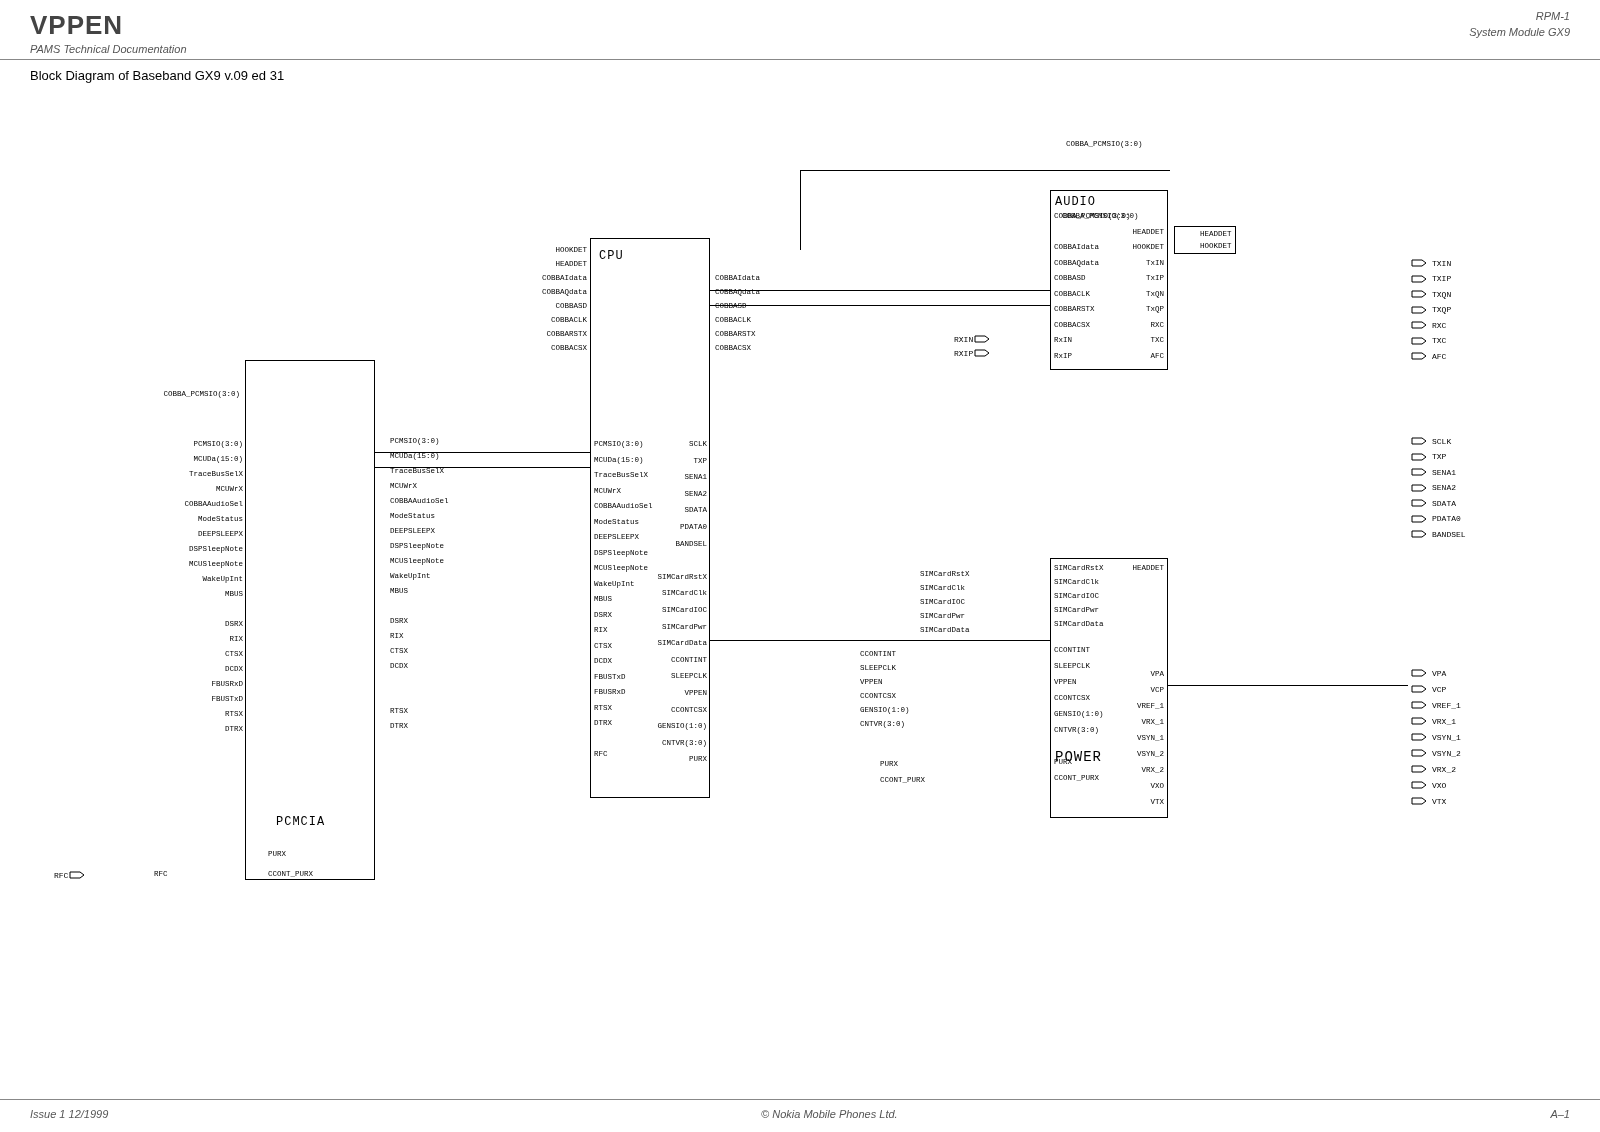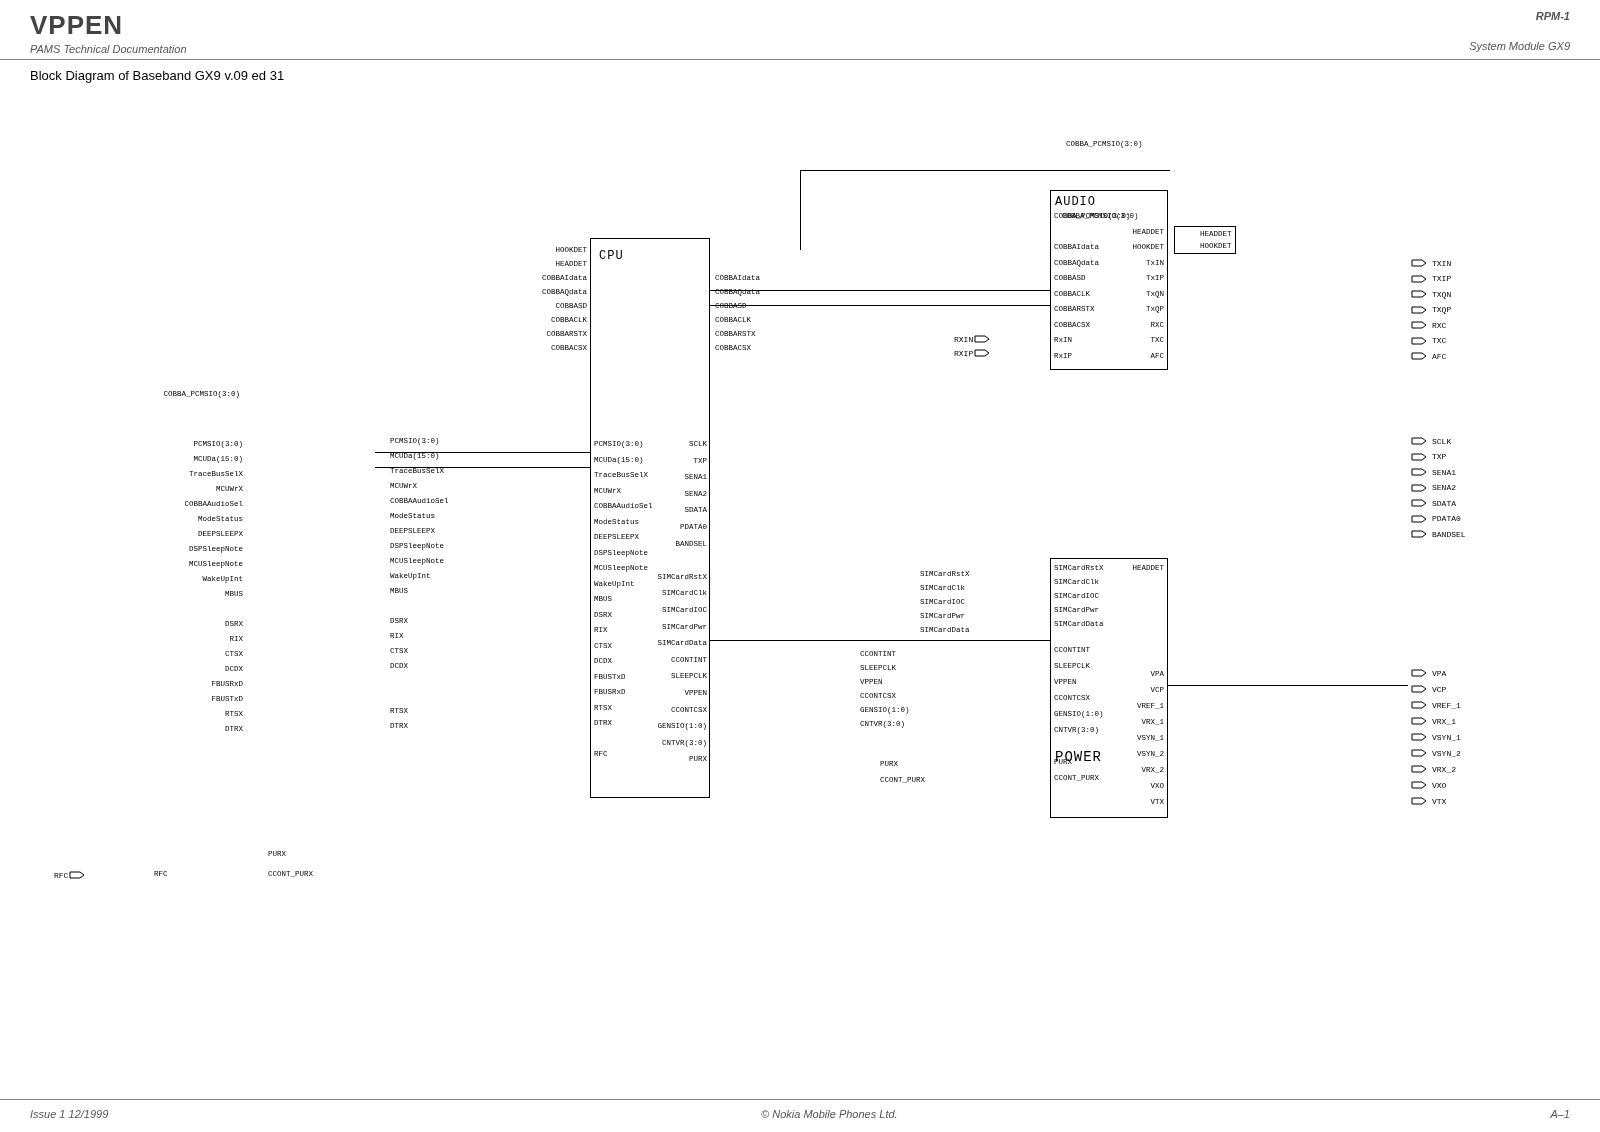--- a/index.html
+++ b/index.html
@@ -20,21 +20,21 @@
 .header-left { display: flex; flex-direction: column; }
 .nokia-logo {
   font-family: Arial, sans-serif;
   font-weight: 900;
   font-size: 26px;
   letter-spacing: 1px;
   color: #444;
 }
 .subtitle { font-style: italic; font-size: 11px; color: #555; margin-top: 2px; }
 .header-right { text-align: right; font-style: italic; font-size: 11px; color: #555; }
-.header-right div:first-child { margin-bottom: 18px; font-weight: bold; }
+.header-right div:first-child { margin-bottom: 4px; }
 .page-title {
   font-weight: normal;
   font-size: 13px;
   padding: 8px 0 0 30px;
 }
 .diagram-area {
   position: absolute;
   top: 130px;
   left: 50px;
   width: 1500px;
@@ -106,20 +106,23 @@
 
   <div class="sig-label" style="left:1016px; top:10px;">COBBA_PCMSIO(3:0)</div>
 
   <div class="port-out" style="left:0; top:740px;">
     <span>RFC</span>
     <svg width="18" height="10">
         <polygon points="2,2 12,2 16,5 12,8 2,8" fill="none" stroke="#000"></polygon>
       </svg>
   </div>
 
+  <div class="block" style="left:195px; top:230px; width:130px; height:520px;">
+    <div class="block-name" style="position:absolute; left:30px; bottom:50px;">PCMCIA</div>
+  </div>
 
   <div class="sig-label right-align" style="left:180px; top:260px; width:80px; text-align:right; transform:translateX(-70px);">COBBA_PCMSIO(3:0)</div>
 
   <div id="pcmcia-left-labels">
       <div class="sig-label" style="left: 193px; top: 310px; width: 75px; text-align: right; transform: translateX(-75px);">PCMSIO(3:0)</div>
       <div class="sig-label" style="left: 193px; top: 325px; width: 75px; text-align: right; transform: translateX(-75px);">MCUDa(15:0)</div>
       <div class="sig-label" style="left: 193px; top: 340px; width: 75px; text-align: right; transform: translateX(-75px);">TraceBusSelX</div>
       <div class="sig-label" style="left: 193px; top: 355px; width: 75px; text-align: right; transform: translateX(-75px);">MCUWrX</div>
       <div class="sig-label" style="left: 193px; top: 370px; width: 75px; text-align: right; transform: translateX(-75px);">COBBAAudioSel</div>
       <div class="sig-label" style="left: 193px; top: 385px; width: 75px; text-align: right; transform: translateX(-75px);">ModeStatus</div>

